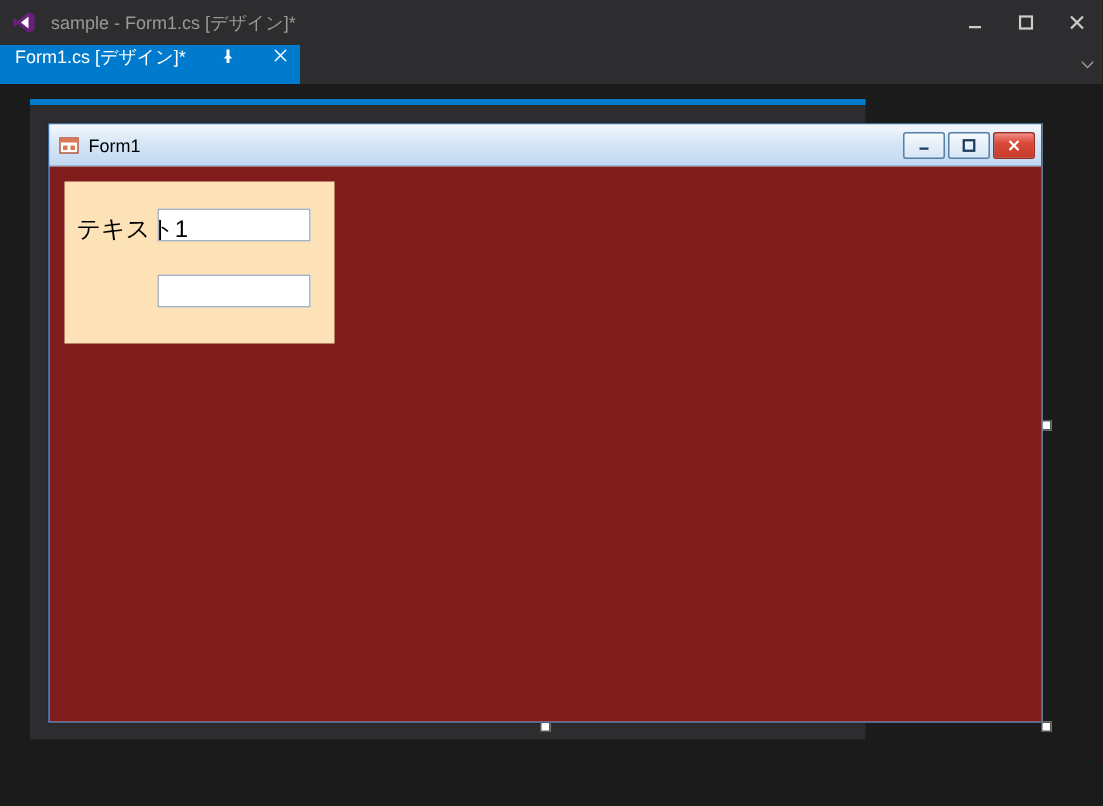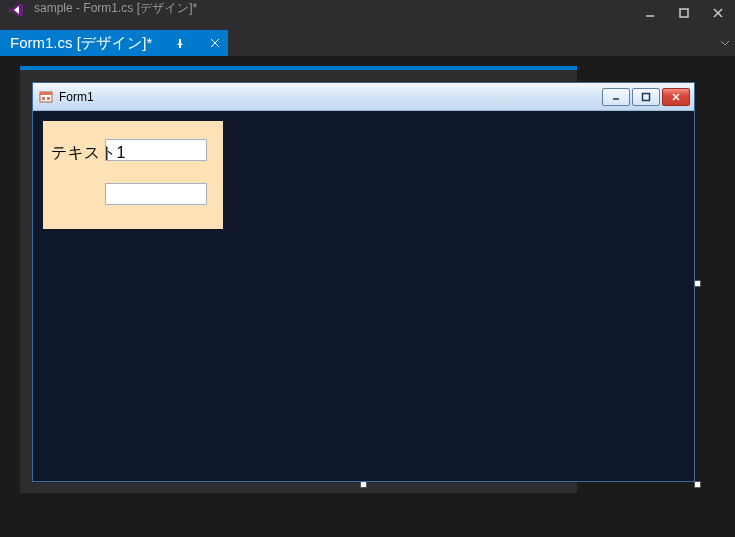--- a/index.html
+++ b/index.html
@@ -11,20 +11,21 @@
     background: #000;
     font-family: "Segoe UI", Meiryo, sans-serif;
     overflow: hidden;
     position: relative;
   }
   
   .titlebar {
     height: 30px;
     background: #2d2d30;
     display: flex;
+    align-items: center;
     color: #999;
     font-size: 12px;
     padding-left: 6px;
   }
   .vs-logo {
     width: 20px; height: 20px;
     display: flex; align-items: center; justify-content: center;
     margin-right: 8px;
   }
   .vs-logo svg { width: 16px; height: 16px; }
@@ -39,23 +40,23 @@
   
   .tabstrip {
     height: 26px;
     background: #2d2d30;
     display: flex;
     align-items: stretch;
   }
   .tab {
     background: #007acc;
     color: #fff;
-    font-size: 15px;
-    display: flex;
-    align-items: center;
+    font-size: 12px;
+    display: flex;
+    align-items: flex-start;
     padding: 0 6px 0 10px;
     gap: 21px;
   }
   .tab .pin, .tab .close {
     width: 14px; height: 14px;
     display: flex; align-items: center; justify-content: center;
   }
   .tabstrip .drop {
     margin-left: auto;
     width: 20px;
@@ -112,21 +113,21 @@
   .form-ctrl.close {
     background: linear-gradient(#f28d84,#d8493a 40%,#c83a2a);
     border-color: #9c2c20;
   }
   .form-ctrl svg { width: 10px; height: 10px; }
   .form-ctrl.close svg line, .form-ctrl.close svg path { stroke:#fff; }
   .form-ctrl svg * { stroke:#1b3a5c; stroke-width:1.5; fill:none; }
   .form-body {
     position: absolute;
     top: 28px; left: 0; right: 0; bottom: 0;
-    background: #0f172a;
+    background: #7f1d1d;
   }
   .panel {
     position: absolute;
     top: 10px; left: 10px;
     width: 180px; height: 108px;
     background: #fde1b7;
   }
   .field-row {
     position: absolute;
     left: 8px;

